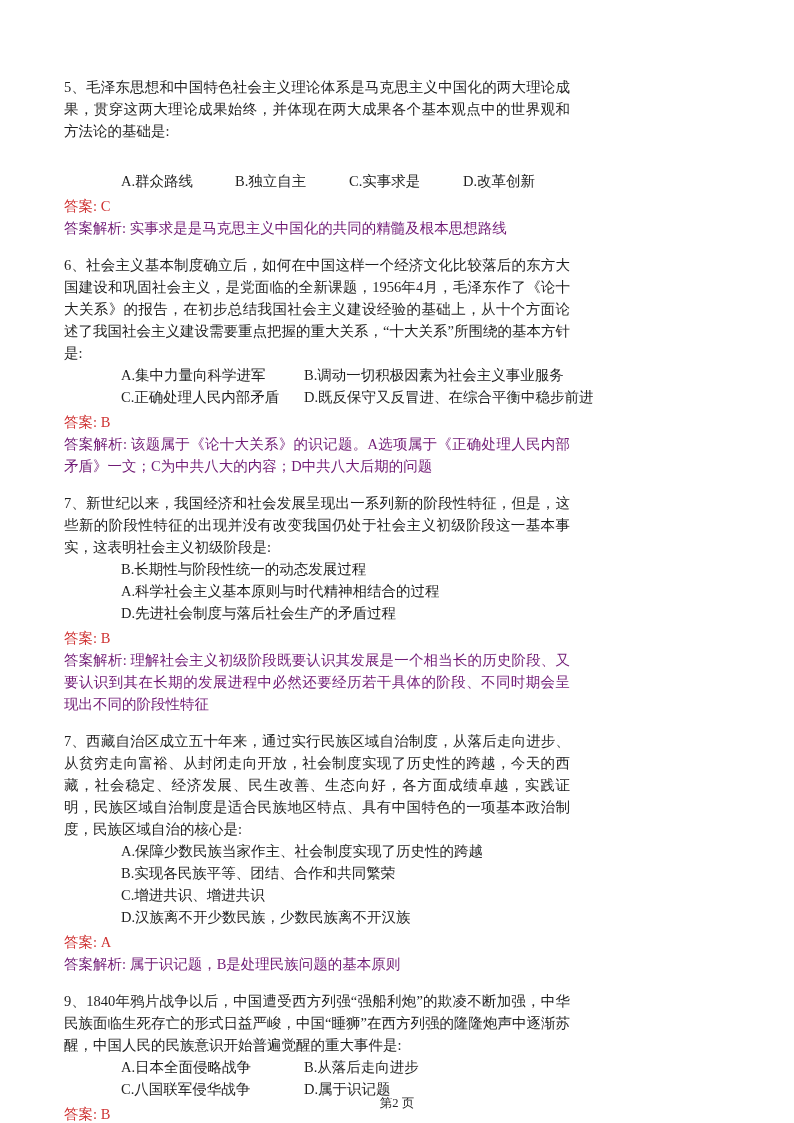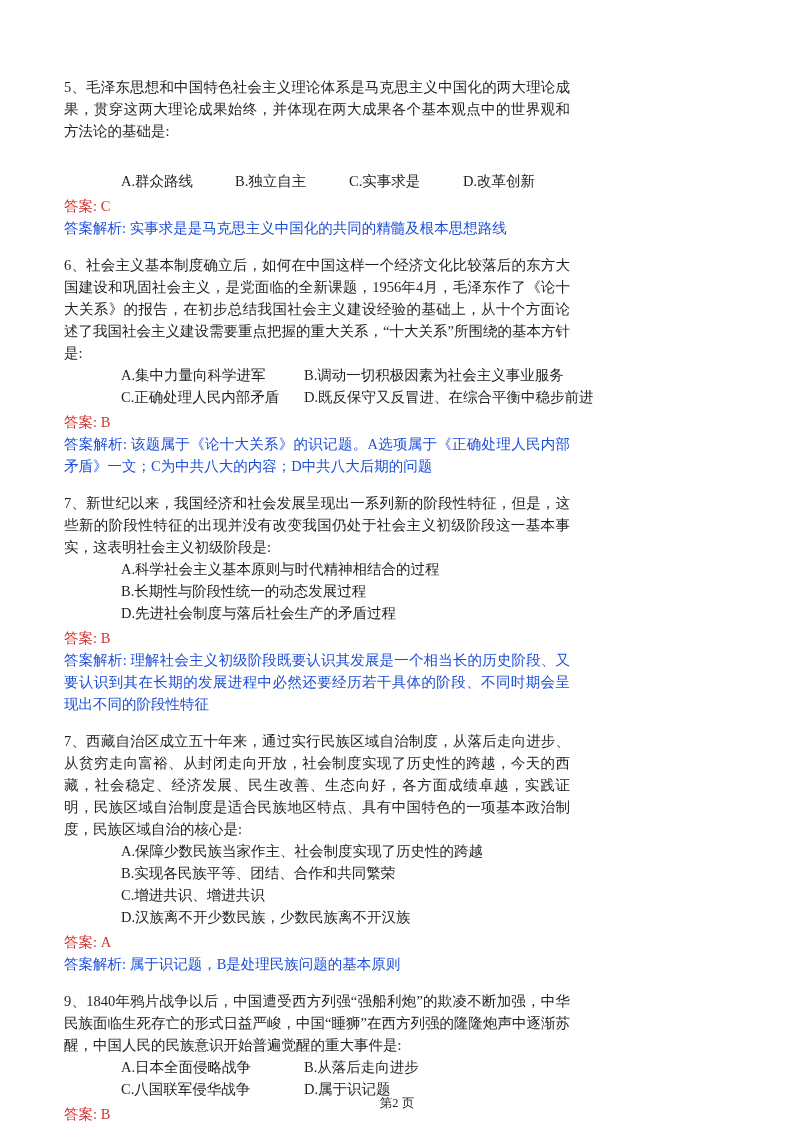--- a/index.html
+++ b/index.html
@@ -42,21 +42,21 @@
   .opt { display: inline; }
   .opt-row.cols-4 .opt { display: inline-block; min-width: 114px; margin-top: 28px; }
   .opt-row.cols-2 .opt { display: inline-block; min-width: 183px; }
   .opt-row.cols-4 .opt:last-child,
   .opt-row.cols-2 .opt:last-child { min-width: 0; }
   .answer-line {
     color: #cf3232;
     margin-top: 3px;
   }
   .analysis-line {
-    color: #1d4ed8;
+    color: #701a75;
     text-align: justify;
     word-break: break-all;
   }
   .footer {
     position: absolute;
     top: 1095px;
     left: 0;
     width: 794px;
     text-align: center;
     font-size: 12.5px;
@@ -83,22 +83,22 @@
         <div class="opt-row cols-2"><span class="opt">A.集中力量向科学进军</span><span class="opt">B.调动一切积极因素为社会主义事业服务</span></div>
         <div class="opt-row cols-2"><span class="opt">C.正确处理人民内部矛盾</span><span class="opt">D.既反保守又反冒进、在综合平衡中稳步前进</span></div>
       </div>
     <div class="answer-line"><span>答案: </span><span>B</span></div>
     <div class="analysis-line"><span>答案解析: </span><span>该题属于《论十大关系》的识记题。A选项属于《正确处理人民内部矛盾》一文；C为中共八大的内容；D中共八大后期的问题</span></div>
   </section>
 
   <section class="question">
     <div class="stem">7、新世纪以来，我国经济和社会发展呈现出一系列新的阶段性特征，但是，这些新的阶段性特征的出现并没有改变我国仍处于社会主义初级阶段这一基本事实，这表明社会主义初级阶段是:</div>
     <div class="options">
+        <div class="opt-row cols-1"><span class="opt">B.长期性与阶段性统一的动态发展过程</span></div>
         <div class="opt-row cols-1"><span class="opt">A.科学社会主义基本原则与时代精神相结合的过程</span></div>
-        <div class="opt-row cols-1"><span class="opt">B.长期性与阶段性统一的动态发展过程</span></div>
         <div class="opt-row cols-1"><span class="opt">D.先进社会制度与落后社会生产的矛盾过程</span></div>
       </div>
     <div class="answer-line"><span>答案: </span><span>B</span></div>
     <div class="analysis-line"><span>答案解析: </span><span>理解社会主义初级阶段既要认识其发展是一个相当长的历史阶段、又要认识到其在长期的发展进程中必然还要经历若干具体的阶段、不同时期会呈现出不同的阶段性特征</span></div>
   </section>
 
   <section class="question">
     <div class="stem">7、西藏自治区成立五十年来，通过实行民族区域自治制度，从落后走向进步、从贫穷走向富裕、从封闭走向开放，社会制度实现了历史性的跨越，今天的西藏，社会稳定、经济发展、民生改善、生态向好，各方面成绩卓越，实践证明，民族区域自治制度是适合民族地区特点、具有中国特色的一项基本政治制度，民族区域自治的核心是:</div>
     <div class="options">
         <div class="opt-row cols-1"><span class="opt">A.保障少数民族当家作主、社会制度实现了历史性的跨越</span></div>

